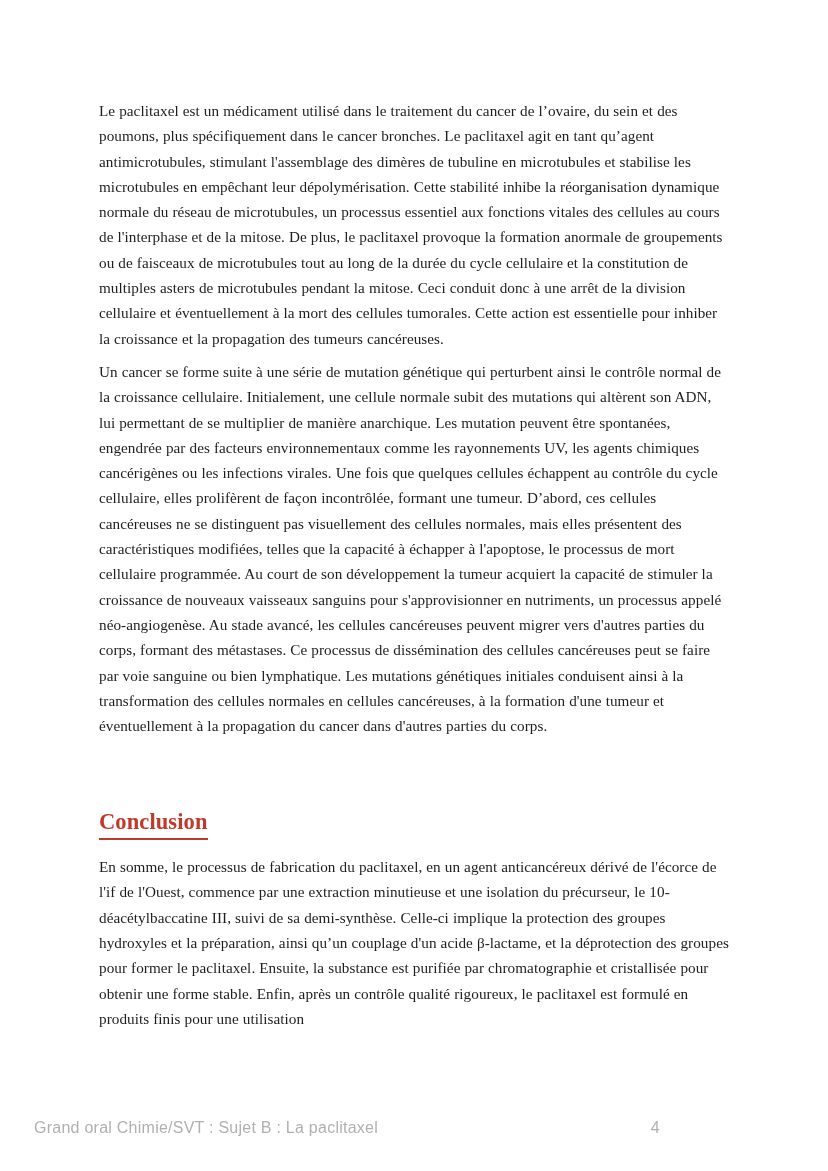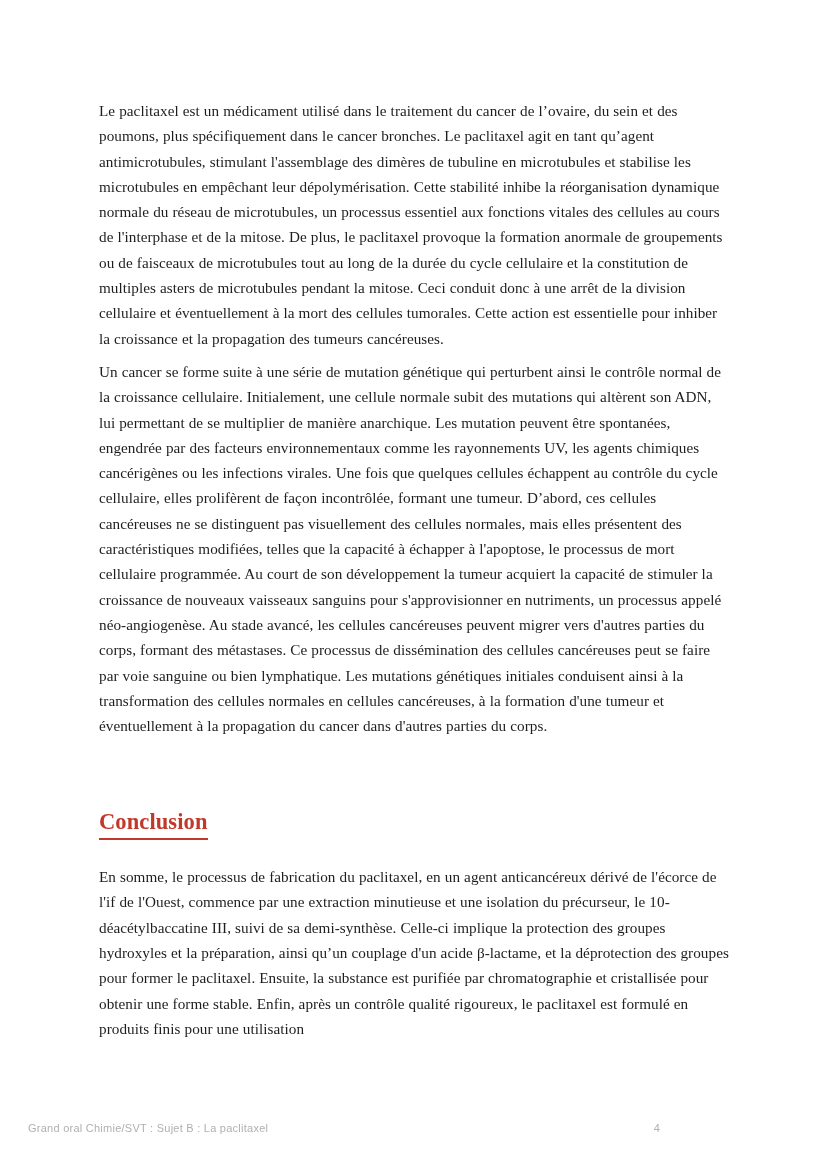--- a/index.html
+++ b/index.html
@@ -38,47 +38,47 @@
     font-size: 15.2px;
     line-height: 25.3px;
     color: #1d1d1d;
     text-align: left;
     letter-spacing: 0.05px;
     word-spacing: 0.2px;
   }
 
   .section-heading-wrap {
     margin-top: 72px;
-    margin-bottom: 24px;
+    margin-bottom: 14px;
   }
 
   h2.section-heading {
     display: inline-block;
     margin: 0;
     padding: 0 0 3px 0;
     font-family: "Liberation Serif", "DejaVu Serif", serif;
     font-size: 22.5px;
     font-weight: bold;
     color: #c0392b;
     line-height: 1.1;
     border-bottom: 2px solid #c0392b;
     letter-spacing: 0.1px;
   }
 
   .footer {
     position: absolute;
-    left: 28px;
+    left: 34px;
     right: 38px;
     top: 1118px;
     height: 20px;
     display: flex;
     align-items: center;
     justify-content: space-between;
     font-family: "Liberation Sans", "DejaVu Sans", sans-serif;
-    font-size: 11px;
+    font-size: 16px;
     color: #b0b0b0;
     letter-spacing: 0.25px;
   }
 
   .footer-left { white-space: nowrap; }
   .footer-right {
     white-space: nowrap;
     padding-right: 10px;
   }
 </style>

